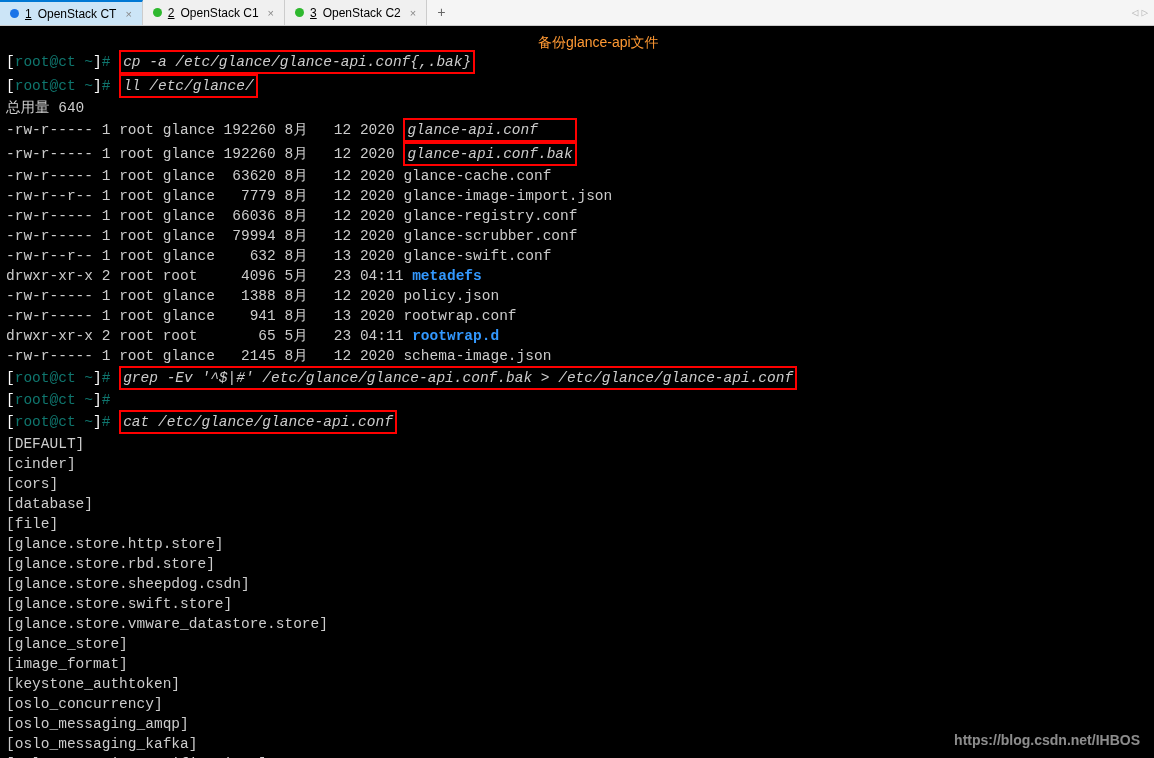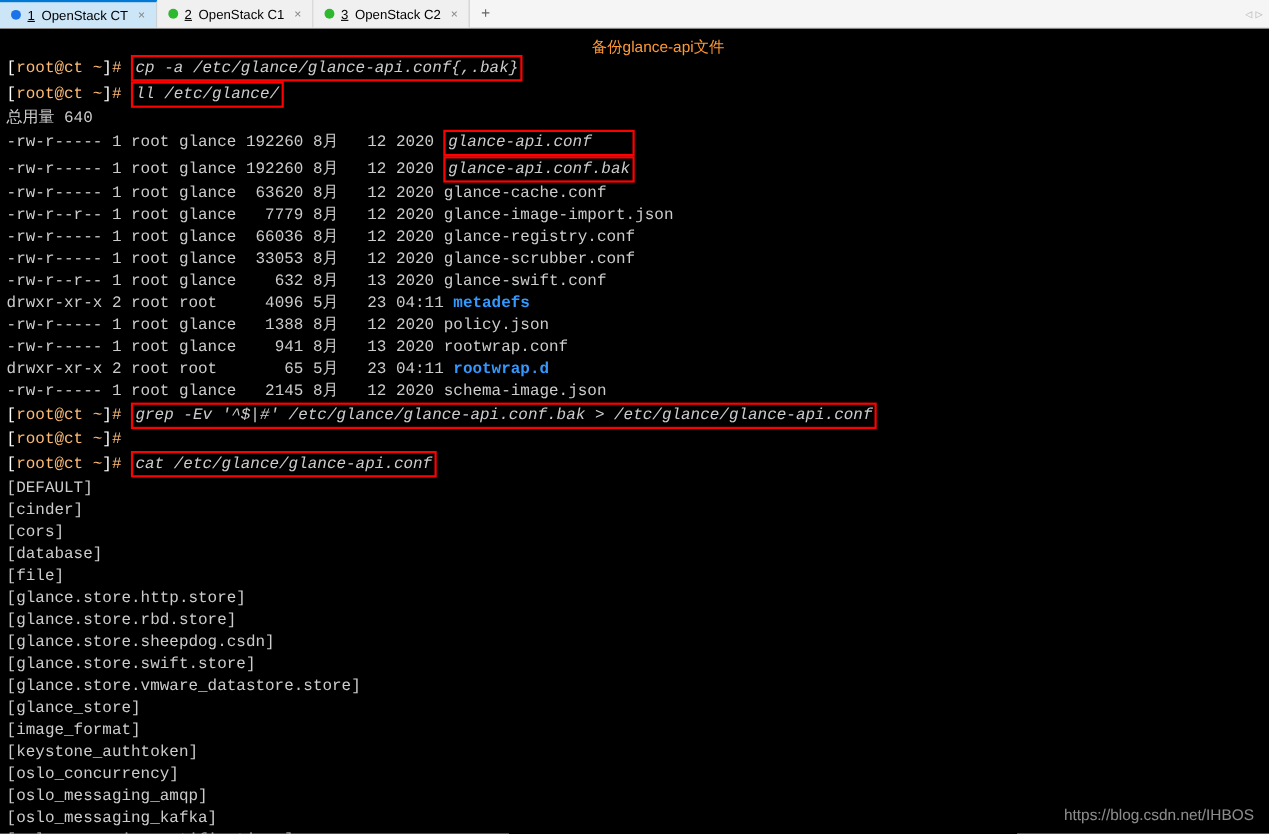--- a/index.html
+++ b/index.html
@@ -66,41 +66,42 @@
   color: #cccccc;
   font-size: 14.5px;
   line-height: 20px;
   padding: 4px 6px;
   height: calc(758px - 26px);
   white-space: pre;
   position: relative;
   letter-spacing: 0px;
 }
 .prompt-white { color: #ffffff; }
-.prompt-teal { color: #fdba74; }
+.prompt-teal { color: #0f766e; }
 .dir { color: #3399ff; font-weight: bold; }
 .redbox {
   border: 2px solid #ff0000;
   display: inline-block;
   padding: 0 2px;
   font-style: italic;
 }
 .annotation {
   color: #ff9933;
   position: absolute;
   font-family: "Microsoft YaHei", Arial, sans-serif;
   font-size: 14px;
 }
 .watermark {
   position: absolute;
   right: 14px;
   bottom: 8px;
   color: rgba(255,255,255,0.55);
   font-family: Arial, sans-serif;
   font-size: 14px;
+  font-weight: bold;
 }
 .underline { text-decoration: underline; }
 </style>
 </head>
 <body>
 
 <div class="tab-bar">
   <div class="tab active">
     <span class="dot blue"></span>
     <span class="underline">1</span>
@@ -128,21 +129,21 @@
 
 <div class="terminal">
 <span class="prompt-white">[</span><span class="prompt-teal">root@ct</span><span class="prompt-white"> </span><span class="prompt-teal">~</span><span class="prompt-white">]</span><span class="prompt-teal">#</span><span> </span><span class="redbox"><span>cp -a /etc/glance/glance-api.conf{,.bak}</span></span>
 <span class="prompt-white">[</span><span class="prompt-teal">root@ct</span><span class="prompt-white"> </span><span class="prompt-teal">~</span><span class="prompt-white">]</span><span class="prompt-teal">#</span><span> </span><span class="redbox"><span>ll /etc/glance/</span></span>
 <span>总用量 640</span>
 <span><span>-rw-r-----</span> <span>1</span> <span>root</span> <span>glance</span> <span>192260</span> <span>8月</span>   <span>12</span> <span>2020</span> <span class="redbox"><span>glance-api.conf</span>    </span></span>
 <span><span>-rw-r-----</span> <span>1</span> <span>root</span> <span>glance</span> <span>192260</span> <span>8月</span>   <span>12</span> <span>2020</span> <span class="redbox"><span>glance-api.conf.bak</span></span></span>
 <span><span>-rw-r-----</span> <span>1</span> <span>root</span> <span>glance</span> <span> 63620</span> <span>8月</span>   <span>12</span> <span>2020</span> <span>glance-cache.conf</span></span>
 <span><span>-rw-r--r--</span> <span>1</span> <span>root</span> <span>glance</span> <span>  7779</span> <span>8月</span>   <span>12</span> <span>2020</span> <span>glance-image-import.json</span></span>
 <span><span>-rw-r-----</span> <span>1</span> <span>root</span> <span>glance</span> <span> 66036</span> <span>8月</span>   <span>12</span> <span>2020</span> <span>glance-registry.conf</span></span>
-<span><span>-rw-r-----</span> <span>1</span> <span>root</span> <span>glance</span> <span> 33053</span> <span>8月</span>   <span>12</span> <span>2020</span> <span>glance-scrubber.conf</span></span>
+<span><span>-rw-r-----</span> <span>1</span> <span>root</span> <span>glance</span> <span> 79994</span> <span>8月</span>   <span>12</span> <span>2020</span> <span>glance-scrubber.conf</span></span>
 <span><span>-rw-r--r--</span> <span>1</span> <span>root</span> <span>glance</span> <span>   632</span> <span>8月</span>   <span>13</span> <span>2020</span> <span>glance-swift.conf</span></span>
 <span><span>drwxr-xr-x</span> <span>2</span> <span>root</span> <span>root  </span> <span>  4096</span> <span>5月</span>   <span>23</span> <span>04:11</span> <span class="dir">metadefs</span></span>
 <span><span>-rw-r-----</span> <span>1</span> <span>root</span> <span>glance</span> <span>  1388</span> <span>8月</span>   <span>12</span> <span>2020</span> <span>policy.json</span></span>
 <span><span>-rw-r-----</span> <span>1</span> <span>root</span> <span>glance</span> <span>   941</span> <span>8月</span>   <span>13</span> <span>2020</span> <span>rootwrap.conf</span></span>
 <span><span>drwxr-xr-x</span> <span>2</span> <span>root</span> <span>root  </span> <span>    65</span> <span>5月</span>   <span>23</span> <span>04:11</span> <span class="dir">rootwrap.d</span></span>
 <span><span>-rw-r-----</span> <span>1</span> <span>root</span> <span>glance</span> <span>  2145</span> <span>8月</span>   <span>12</span> <span>2020</span> <span>schema-image.json</span></span>
 <span class="prompt-white">[</span><span class="prompt-teal">root@ct</span><span class="prompt-white"> </span><span class="prompt-teal">~</span><span class="prompt-white">]</span><span class="prompt-teal">#</span><span> </span><span class="redbox"><span>grep -Ev '^$|#' /etc/glance/glance-api.conf.bak &gt; /etc/glance/glance-api.conf</span></span>
 <span class="prompt-white">[</span><span class="prompt-teal">root@ct</span><span class="prompt-white"> </span><span class="prompt-teal">~</span><span class="prompt-white">]</span><span class="prompt-teal">#</span>
 <span class="prompt-white">[</span><span class="prompt-teal">root@ct</span><span class="prompt-white"> </span><span class="prompt-teal">~</span><span class="prompt-white">]</span><span class="prompt-teal">#</span><span> </span><span class="redbox"><span>cat /etc/glance/glance-api.conf</span></span>
 <span>[DEFAULT]</span>

